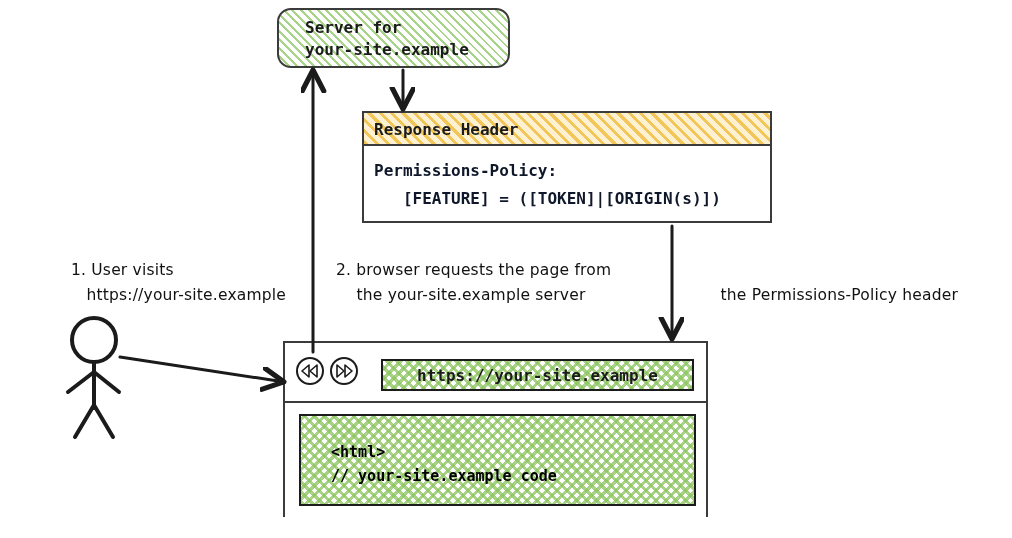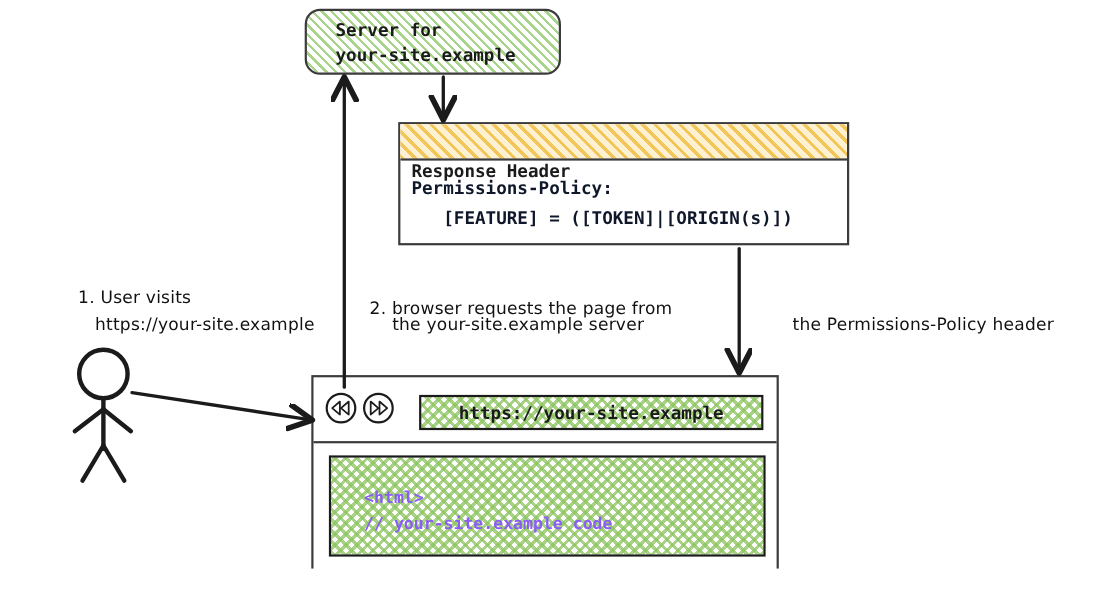--- a/index.html
+++ b/index.html
@@ -124,21 +124,21 @@
   .content-area {
     position: absolute;
     border: 2px solid #1b1b1b;
     box-sizing: border-box;
   }
   .content-text {
     position: absolute;
     font-family: "DejaVu Sans Mono", monospace;
     font-size: 15px;
     font-weight: 700;
-    color: #8b5cf6;
+    color: #000000;
     line-height: 24px;
     white-space: pre;
   }
 
   
   .anno {
     position: absolute;
     font-family: "DejaVu Sans", sans-serif;
     font-size: 15.5px;
     color: #111111;
@@ -160,21 +160,21 @@
 <body>
 
 <div id="canvas">
 
   <div class="server-box hatch-green" style="left:277px; top:8px; width:233px; height:60px;"></div>
   <div class="server-label" style="left:305px; top:17px;">Server for</div>
   <div class="server-label" style="left:305px; top:39px;">your-site.example</div>
 
   <div class="resp-box" style="left:362px; top:111px; width:410px; height:112px;"></div>
   <div class="resp-header-band hatch-orange" style="left:364px; top:113px; width:406px; height:33px;"></div>
-  <div class="resp-header-text" style="left:374px; top:120px;margin-top:26px;">Response Header</div>
+  <div class="resp-header-text" style="left:374px; top:120px;">Response Header</div>
   <div class="resp-body-text" style="left:374px; top:157px;">Permissions-Policy:</div>
   <div class="resp-body-text" style="left:374px; top:185px;">   [FEATURE] = ([TOKEN]|[ORIGIN(s)])</div>
 
   <div class="browser-frame" style="left:283px; top:341px; width:425px; height:180px;"></div>
   <div class="browser-toolbar-sep" style="left:285px; top:401px; width:421px;"></div>
 
   <div class="nav-btn" style="left:296px; top:357px;">
     <svg width="18" height="14" viewBox="0 0 18 14">
       <polygon points="8,1 8,13 1,7" fill="none" stroke="#1b1b1b" stroke-width="1.6" stroke-linejoin="round"></polygon>
       <polygon points="16,1 16,13 9,7" fill="none" stroke="#1b1b1b" stroke-width="1.6" stroke-linejoin="round"></polygon>
@@ -191,21 +191,21 @@
     <span class="url-text">https://your-site.example</span>
   </div>
 
   <div class="content-area hatch-green-cross" style="left:299px; top:414px; width:397px; height:92px;"></div>
   <div class="content-text" style="left:331px; top:440px;">&lt;html&gt;</div>
   <div class="content-text" style="left:331px; top:464px;">// your-site.example code</div>
 
   <div class="anno" style="left:71px; top:258px;">1. User visits</div>
   <div class="anno" style="left:71px; top:283px;">   https://your-site.example</div>
 
-  <div class="anno" style="left:336px; top:258px;margin-top:10px;">2. browser requests the page from</div>
+  <div class="anno" style="left:336px; top:258px;">2. browser requests the page from</div>
   <div class="anno" style="left:336px; top:283px;">    the your-site.example server</div>
 
   <div class="anno" style="left:700px; top:283px;">    the Permissions-Policy header</div>
 
   <svg class="overlay" viewBox="0 0 1012 538">
     <defs>
       <marker id="arrowhead" markerWidth="10" markerHeight="10" refX="5.5" refY="4" orient="auto" markerUnits="strokeWidth">
         <path d="M0.5,0.4 L7.5,4 L0.5,7.6" fill="none" stroke="#1b1b1b" stroke-width="1.7" stroke-linecap="round" stroke-linejoin="round"></path>
       </marker>
     </defs>

